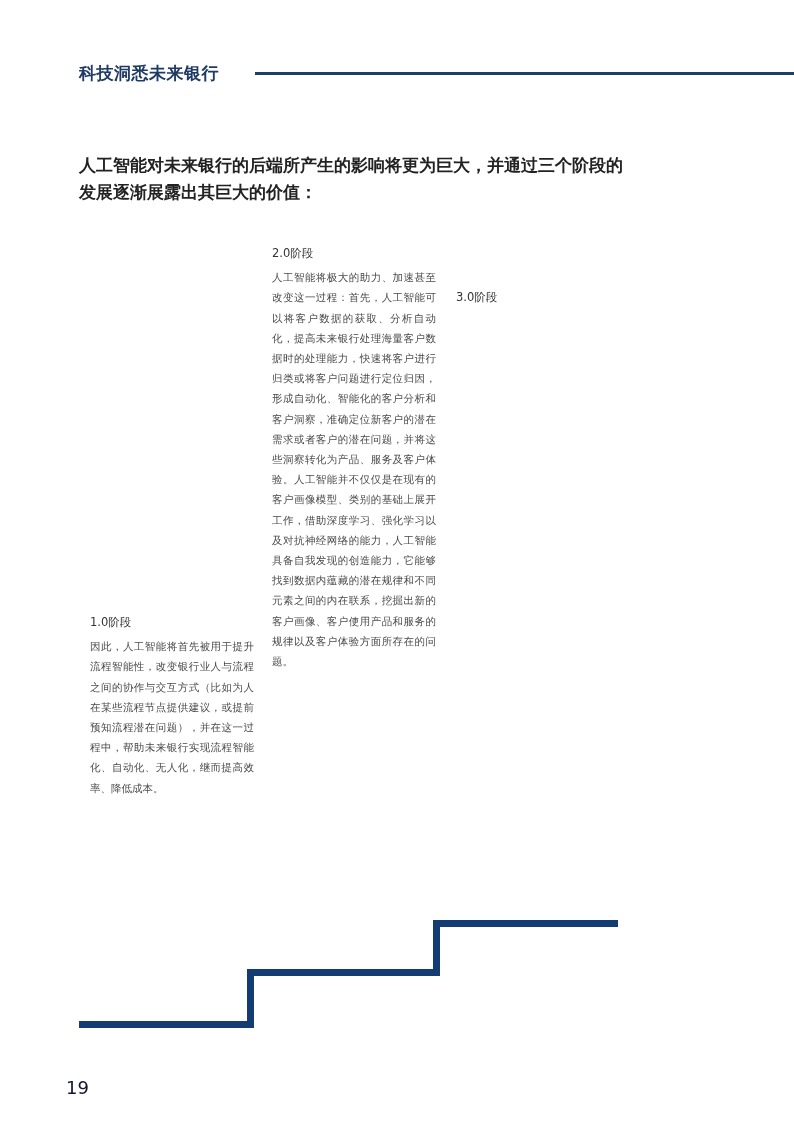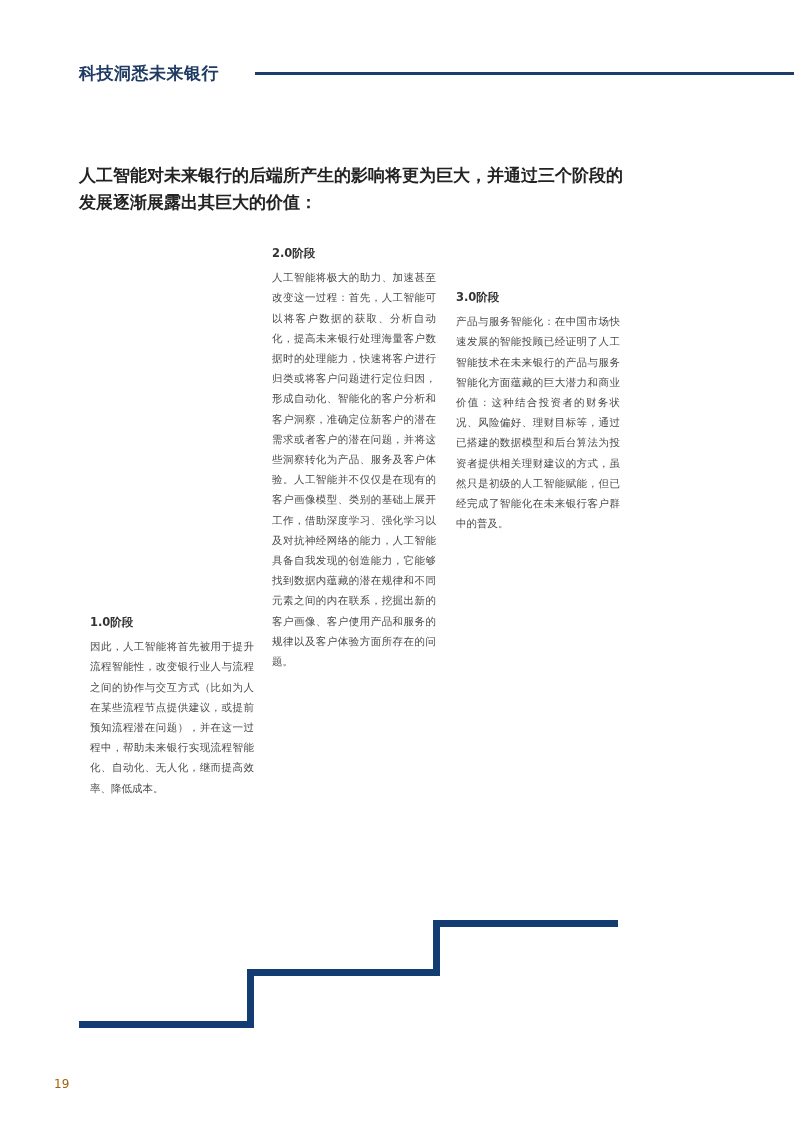--- a/index.html
+++ b/index.html
@@ -11,55 +11,54 @@
     }
     .header-title {
       position: absolute; left: 79px; top: 62px;
       font-size: 17px; font-weight: bold; color: #1f3a63; letter-spacing: 0.5px;
     }
     .header-rule {
       position: absolute; left: 255px; top: 72px; width: 539px; height: 3px;
       background: #1f3d6b;
     }
     .intro {
-      position: absolute; left: 79px; top: 162px; width: 560px;
+      position: absolute; left: 79px; top: 152px; width: 560px;
       font-size: 17px; line-height: 27px; color: #222222; font-weight: bold;
     }
     .col {
       position: absolute; width: 164px; font-size: 10.5px; line-height: 20.2px;
       color: #4a4a4a; text-align: justify;
     }
     .col .stage-title {
-      font-size: 11.5px; color: #333333; margin-bottom: 4px; font-weight: bold;
+      font-size: 11.5px; color: #333333; margin-bottom: 4px; font-weight: normal;
     }
     .col p { margin: 0 0 18px 0; }
     .col1 { left: 90px; top: 612px; }
     .col2 { left: 272px; top: 243px; }
     .col3 { left: 456px; top: 287px; }
     .stair { position: absolute; background: #123c72; }
     .page-number {
-      position: absolute; left: 54px; top: 1077px; font-size: 12px; color: #a16207;
+      position: absolute; left: 66px; top: 1077px; font-size: 18px; color: #0f172a;
     }
   </style>
 </head>
 <body>
 
 <div class="header-title">科技洞悉未来银行</div>
 <div class="header-rule"></div>
 
 <div class="intro">人工智能对未来银行的后端所产生的影响将更为巨大，并通过三个阶段的发展逐渐展露出其巨大的价值：</div>
 
 <div class="col col2">
   <div class="stage-title">2.0阶段</div>
   <p>人工智能将极大的助力、加速甚至改变这一过程：首先，人工智能可以将客户数据的获取、分析自动化，提高未来银行处理海量客户数据时的处理能力，快速将客户进行归类或将客户问题进行定位归因，形成自动化、智能化的客户分析和客户洞察，准确定位新客户的潜在需求或者客户的潜在问题，并将这些洞察转化为产品、服务及客户体验。人工智能并不仅仅是在现有的客户画像模型、类别的基础上展开工作，借助深度学习、强化学习以及对抗神经网络的能力，人工智能具备自我发现的创造能力，它能够找到数据内蕴藏的潜在规律和不同元素之间的内在联系，挖掘出新的客户画像、客户使用产品和服务的规律以及客户体验方面所存在的问题。</p>
 </div>
 
 <div class="col col3">
   <div class="stage-title">3.0阶段</div>
-  <p>产品与服务智能化：在中国市场快速发展的智能投顾已经证明了人工智能技术在未来银行的产品与服务智能化方面蕴藏的巨大潜力和商业价值：这种结合投资者的财务状况、风险偏好、理财目标等，通过已搭建的数据模型和后台算法为投资者提供相关理财建议的方式，虽然只是初级的人工智能赋能，但已经完成了智能化在未来银行客户群中的普及。</p>
 </div>
 
 <div class="col col1">
   <div class="stage-title">1.0阶段</div>
   <p>因此，人工智能将首先被用于提升流程智能性，改变银行业人与流程之间的协作与交互方式（比如为人在某些流程节点提供建议，或提前预知流程潜在问题），并在这一过程中，帮助未来银行实现流程智能化、自动化、无人化，继而提高效率、降低成本。</p>
 </div>
 
 <div>
   <div class="stair" style="left:79px; top:1021px; width:175px; height:7px;"></div>
   <div class="stair" style="left:247px; top:969px; width:7px; height:59px;"></div>

